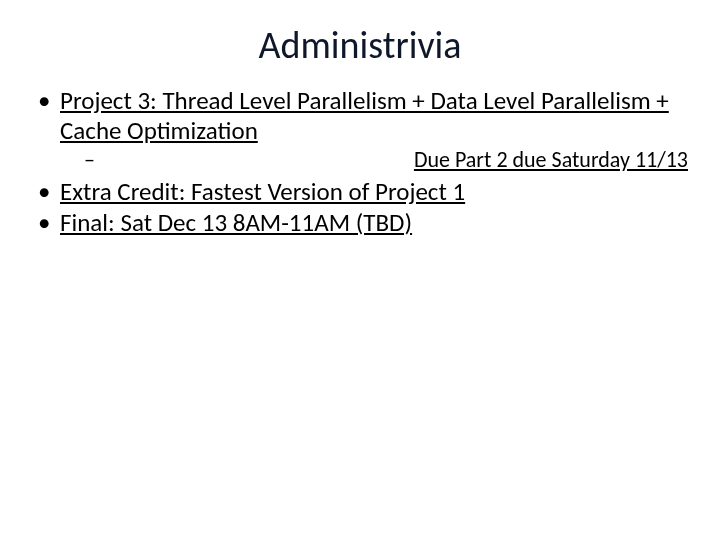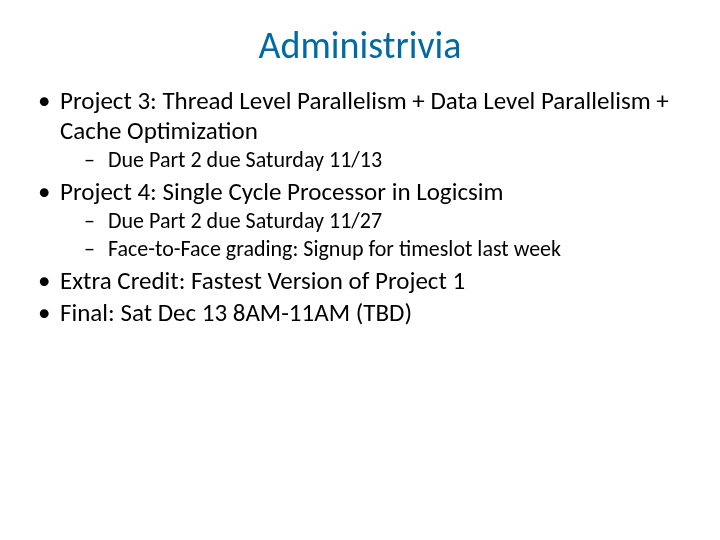--- a/index.html
+++ b/index.html
@@ -14,58 +14,60 @@
   }
   .slide {
     position: relative;
     width: 720px;
     height: 540px;
     box-sizing: border-box;
   }
   .title {
     text-align: center;
     font-size: 38px;
-    color: #0369a1;
+    color: #0f172a;
     margin-top: 22px;
     margin-bottom: 18px;
     font-weight: 400;
   }
   .content {
     padding: 0 32px 0 32px;
     font-size: 25px;
     line-height: 1.18;
   }
   ul.level1 {
     list-style: none;
     margin: 0;
     padding: 0;
   }
   ul.level1 > li {
     position: relative;
     padding-left: 28px;
     margin-bottom: 2px;
+    text-decoration: underline;
   }
   ul.level1 > li::before {
     content: "•";
     position: absolute;
     left: 6px;
     top: 0;
     font-size: 25px;
     line-height: 1.18;
   }
   ul.level2 {
     list-style: none;
     margin: 2px 0 4px 0;
     padding: 0;
     font-size: 22px;
   }
   ul.level2 > li {
     position: relative;
     padding-left: 48px;
     margin-bottom: 2px;
+    text-align: right;
   }
   ul.level2 > li::before {
     content: "–";
     position: absolute;
     left: 24px;
     top: 0;
     font-size: 22px;
     line-height: 1.18;
   }
   .footer {
@@ -88,27 +90,20 @@
   <div class="content">
     <ul class="level1">
 
       <li>
         <span>Project 3: Thread Level Parallelism + Data Level Parallelism + Cache Optimization</span>
         <ul class="level2">
           <li><span>Due Part 2 due Saturday 11/13</span></li>
         </ul>
       </li>
 
-      <li>
-        <span>Project 4: Single Cycle Processor in Logicsim</span>
-        <ul class="level2">
-          <li><span>Due Part 2 due Saturday 11/27</span></li>
-          <li><span>Face-to-Face grading: Signup for timeslot last week</span></li>
-        </ul>
-      </li>
 
       <li>
         <span>Extra Credit: Fastest Version of Project 1</span>
       </li>
 
 
       <li>
         <span>Final: Sat Dec 13 8AM-11AM (TBD)</span>
       </li>
 

